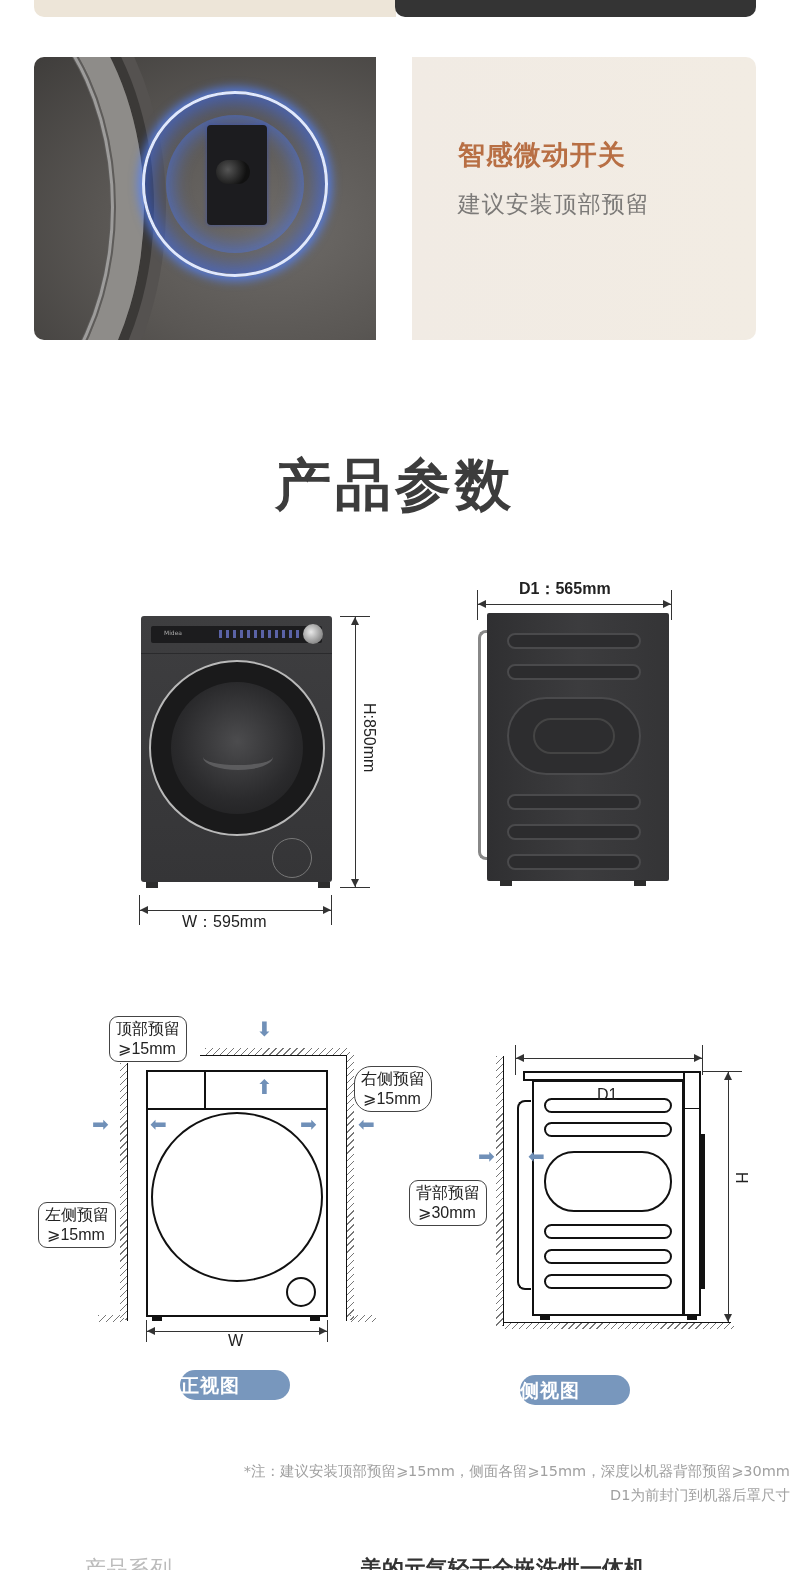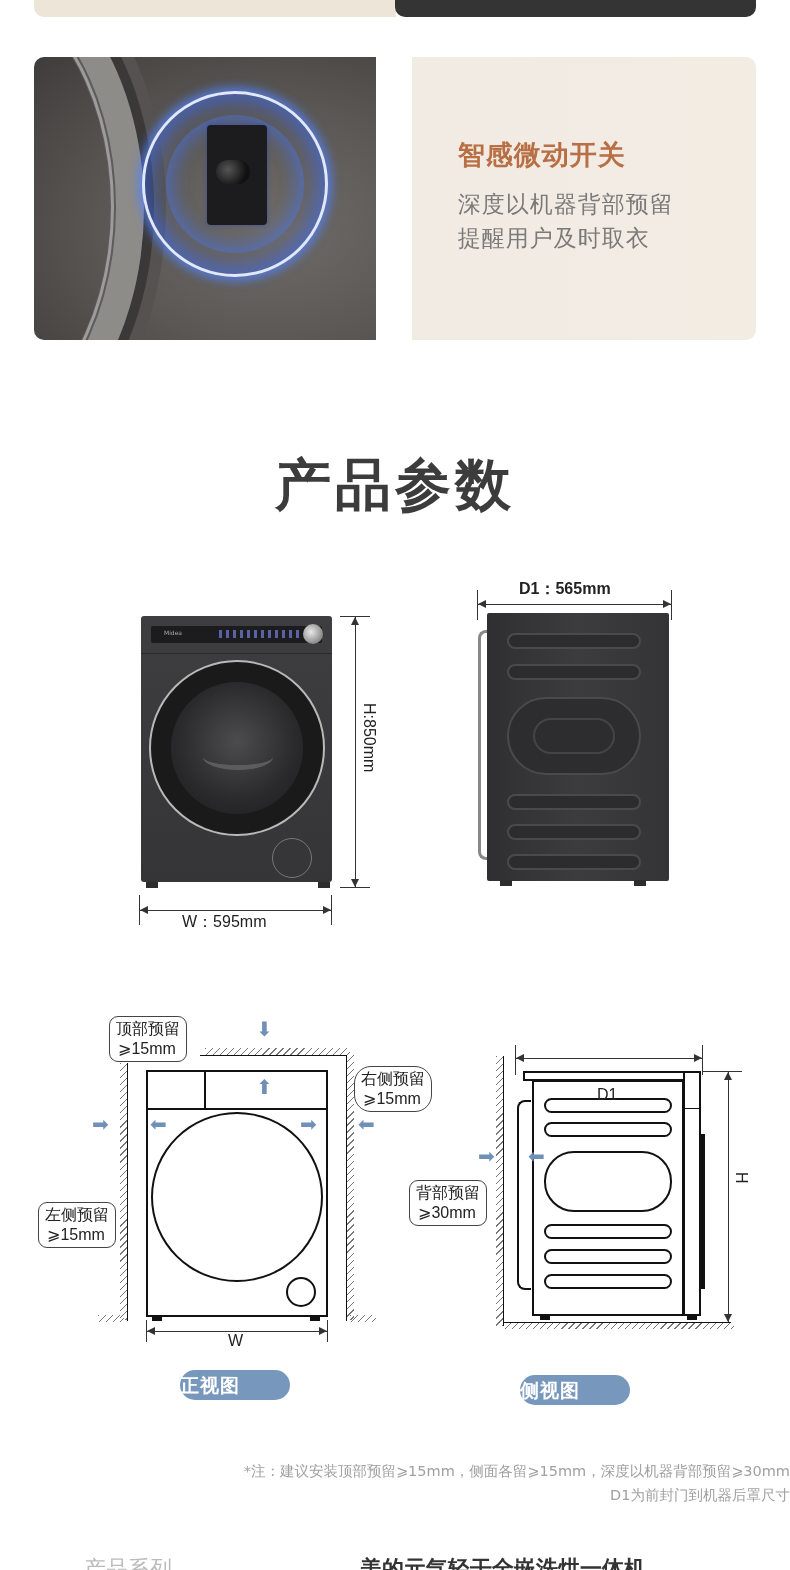--- a/index.html
+++ b/index.html
@@ -82,22 +82,21 @@
   <div class="feature-photo">
     <div class="drum-edge"></div>
     <div class="drum-inner"></div>
     <div class="glow-ring"></div>
     <div class="glow-ring2"></div>
     <div class="switch-plate"></div>
     <div class="switch-knob"></div>
   </div>
   <div class="feature-text">
     <div class="feature-title">智感微动开关</div>
-    <div class="feature-desc">深度以机器背部预留</div>
-    <div class="feature-desc">提醒用户及时取衣</div>
+    <div class="feature-desc">建议安装顶部预留</div>
   </div>
 </div>
 
 <div class="section-title">产品参数</div>
 
 <div class="front-machine">
   <div class="control-panel">
     <span class="brand-logo">Midea</span>
     <div class="panel-leds"></div>
     <div class="panel-knob"></div>

